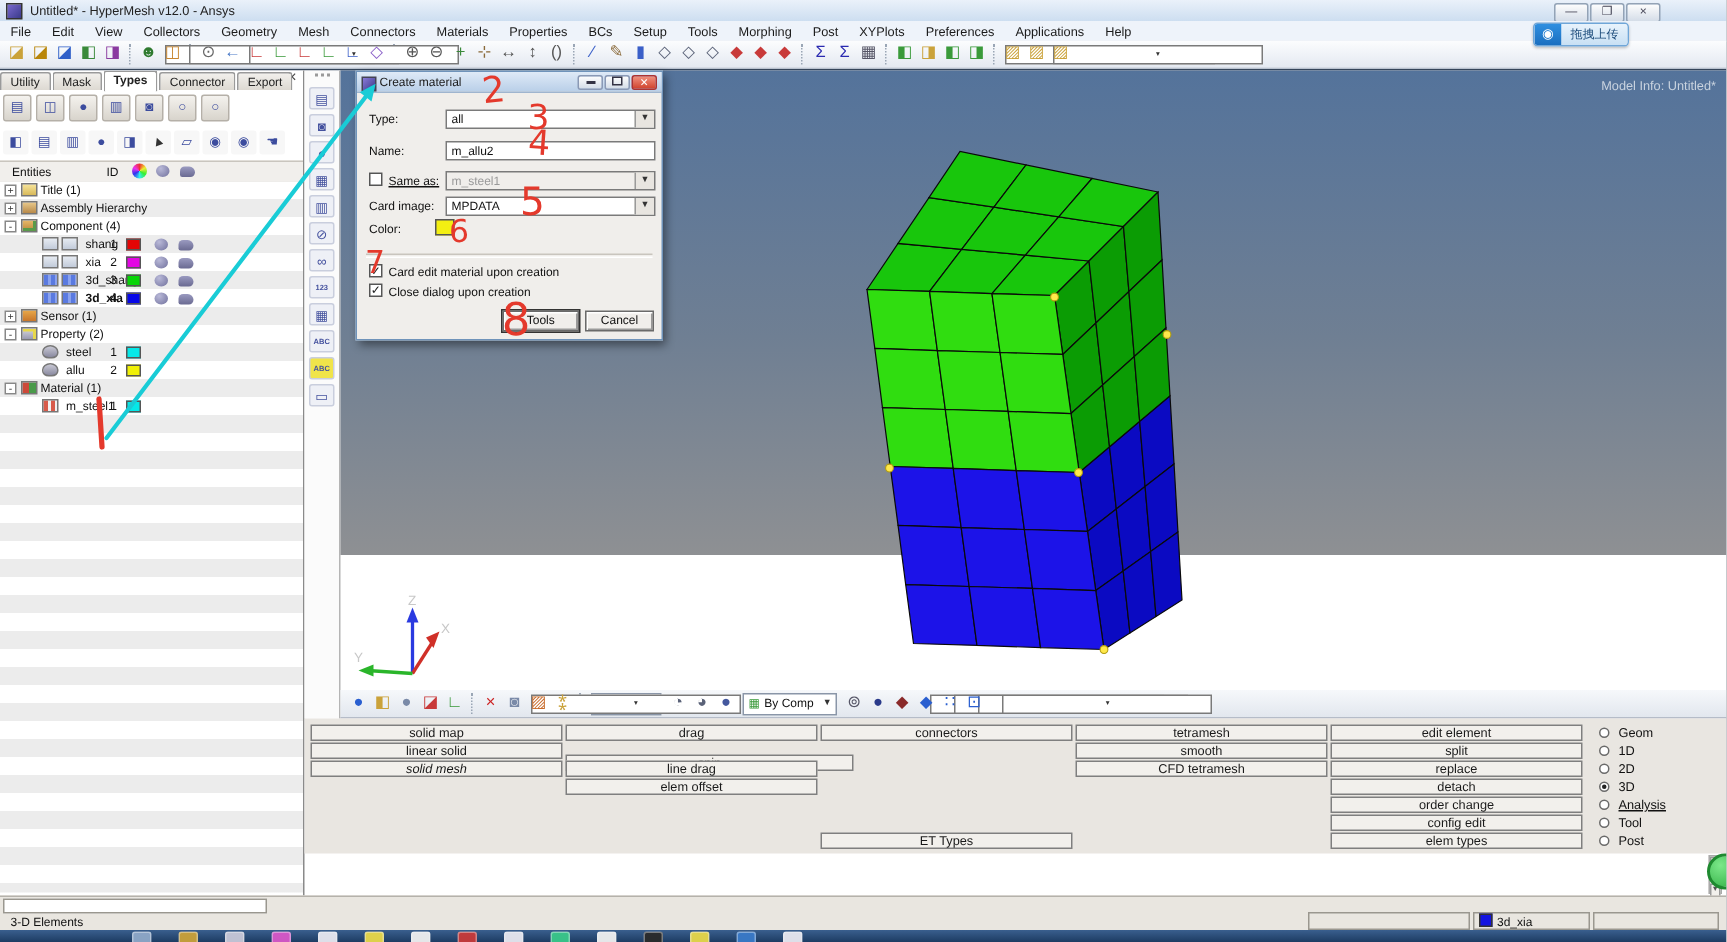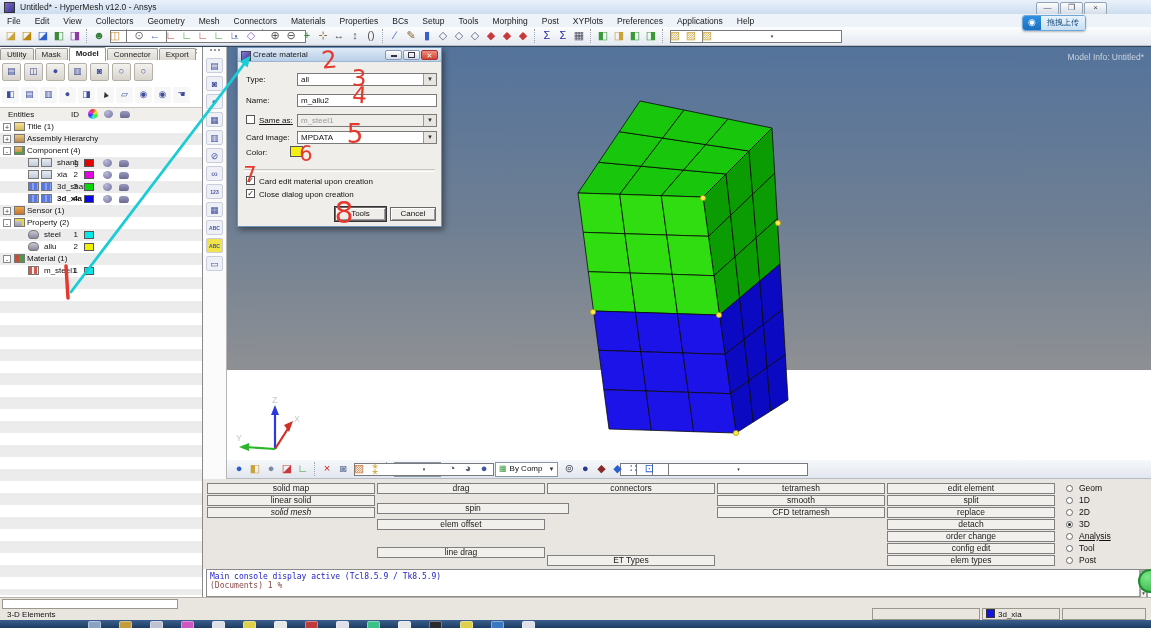--- a/index.html
+++ b/index.html
@@ -248,21 +248,21 @@
   <div class="abs upload">
     <span class="upload-logo">◉</span>
     <span class="upload-label">拖拽上传</span>
   </div>
 
   <div class="abs left-panel">
     <span class="lp-close">✕</span>
     <div class="tabs" id="lp-tabs">
         <span class="tab">Utility</span>
         <span class="tab">Mask</span>
-        <span class="tab active">Model</span>
+        <span class="tab active">Types</span>
         <span class="tab">Connector</span>
         <span class="tab">Export</span>
       </div>
     <div class="lp-icons1" id="lp-icons1">
         <span class="lpicon" style="background: linear-gradient(rgb(244, 242, 238), rgb(216, 212, 204)); border: 1px solid rgb(181, 176, 168);">
           <span>▤</span>
         </span>
         <span class="lpicon" style="background: linear-gradient(rgb(244, 242, 238), rgb(216, 212, 204)); border: 1px solid rgb(181, 176, 168);">
           <span>◫</span>
         </span>
@@ -522,21 +522,21 @@
       <span class="ticon" style="color: rgb(42, 95, 208);">∷</span>
       <span class="ticon" style="color: rgb(42, 95, 208);">⊡</span>
     </div>
 
   <div class="abs panel-area" id="panelarea">
       <div class="pbtn" style="left: 4px; top: 4px; width: 168px;">solid map</div>
       <div class="pbtn" style="left: 4px; top: 16px; width: 168px;">linear solid</div>
       <div class="pbtn" style="left: 4px; top: 28px; width: 168px; font-style: italic;">solid mesh</div>
       <div class="pbtn" style="left: 174px; top: 4px; width: 168px;">drag</div>
       <div class="pbtn" style="left: 174px; top: 24px; width: 192px;">spin</div>
-      <div class="pbtn" style="left: 174px; top: 28px; width: 168px; margin-top: 40px;">line drag</div>
+      <div class="pbtn" style="left: 174px; top: 28px; width: 168px;">line drag</div>
       <div class="pbtn" style="left: 174px; top: 40px; width: 168px;">elem offset</div>
       <div class="pbtn" style="left: 344px; top: 4px; width: 168px;">connectors</div>
       <div class="pbtn" style="left: 344px; top: 76px; width: 168px;">ET Types</div>
       <div class="pbtn" style="left: 514px; top: 4px; width: 168px;">tetramesh</div>
       <div class="pbtn" style="left: 514px; top: 16px; width: 168px;">smooth</div>
       <div class="pbtn" style="left: 514px; top: 28px; width: 168px;">CFD tetramesh</div>
       <div class="pbtn" style="left: 684px; top: 4px; width: 168px;">edit element</div>
       <div class="pbtn" style="left: 684px; top: 16px; width: 168px;">split</div>
       <div class="pbtn" style="left: 684px; top: 28px; width: 168px;">replace</div>
       <div class="pbtn" style="left: 684px; top: 40px; width: 168px;">detach</div>
@@ -545,24 +545,20 @@
       <div class="pbtn" style="left: 684px; top: 76px; width: 168px;">elem types</div>
       <div class="radio-row" style="left: 863px; top: 4px; width: 80px;"><span class="radio-circ"></span><span style="margin-left: 13px;">Geom</span></div>
       <div class="radio-row" style="left: 863px; top: 16px; width: 80px;"><span class="radio-circ"></span><span style="margin-left: 13px;">1D</span></div>
       <div class="radio-row" style="left: 863px; top: 28px; width: 80px;"><span class="radio-circ"></span><span style="margin-left: 13px;">2D</span></div>
       <div class="radio-row" style="left: 863px; top: 40px; width: 80px;"><span class="radio-circ sel"></span><span style="margin-left: 13px;">3D</span></div>
       <div class="radio-row" style="left: 863px; top: 52px; width: 80px;"><span class="radio-circ"></span><span style="margin-left: 13px; text-decoration: underline;">Analysis</span></div>
       <div class="radio-row" style="left: 863px; top: 64px; width: 80px;"><span class="radio-circ"></span><span style="margin-left: 13px;">Tool</span></div>
       <div class="radio-row" style="left: 863px; top: 76px; width: 80px;"><span class="radio-circ"></span><span style="margin-left: 13px;">Post</span></div>
     </div>
 
-  <div class="abs console">
-    <div class="con1">Main console display active (Tcl8.5.9 / Tk8.5.9)</div>
-    <div class="con2">(Documents) 1 %</div>
-  </div>
   <div class="abs con-scroll">
     <div>▲</div>
     <div style="margin-top:8px;">▼</div>
   </div>
   <div class="abs green-widget"></div>
 
   <div class="abs statusbar">
     <div class="status-field"></div>
     <div class="status-text">3-D Elements</div>
     <div class="scell" style="left:872px;width:108px;"></div>

